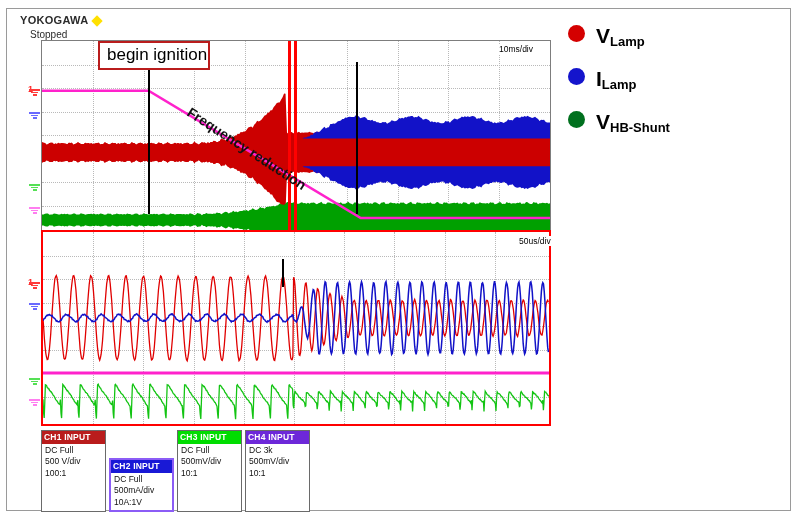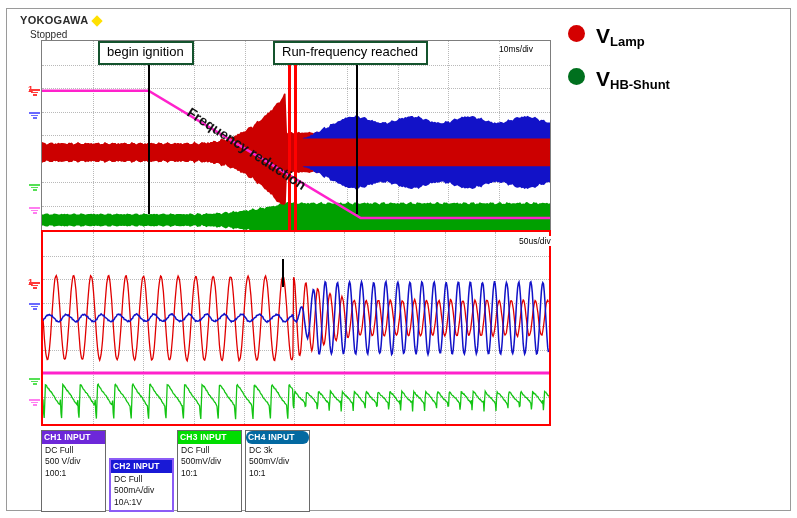--- a/index.html
+++ b/index.html
@@ -26,22 +26,22 @@
   #panel-bottom{left:41px;top:230px;width:510px;height:196px;border:2px solid #ff0000;}
 
   .grid{position:absolute;inset:0;pointer-events:none;}
   .gl-v{position:absolute;top:0;bottom:0;width:0;border-left:1px dotted #b9b9b9;}
   .gl-h{position:absolute;left:0;right:0;height:0;border-top:1px dotted #b9b9b9;}
 
   .wave{position:absolute;left:0;top:0;width:100%;height:100%;}
 
   
   .callout{
-    position:absolute;background:#ffffff;border:2px solid #14532d;
-    font-size:13px;color:#000;padding:2px 8px 3px 7px;white-space:nowrap;
+    position:absolute;background:#ffffff;border:2px solid #b91c1c;
+    font-size:17px;color:#000;padding:2px 1px 3px 7px;white-space:nowrap;
     line-height:1.15;z-index:20;
   }
   .leader{position:absolute;width:0;border-left:2px solid #000;z-index:19;}
   .divlabel{position:absolute;font-size:8.5px;color:#000;z-index:18;background:#fff;padding:0 1px;}
 
   .diag-text{
     position:absolute;font-size:14px;font-weight:bold;color:#111;
     white-space:nowrap;z-index:21;
     transform-origin:0 0;
   }
@@ -193,34 +193,33 @@
     </div>
   <div class="gmark" style="left:29px;top:399px;">
     <i style="background:#ff7ef0"></i>
       <i style="background:#ff7ef0"></i>
       <i style="background:#ff7ef0"></i>
     </div>
 
   <div class="callout" style="left:98px;top:41px;">begin ignition</div>
   <div class="leader" style="left:148px;top:62px;height:152px;"></div>
 
-  <div class="callout" style="left:273px;top:41px;">Run-frequency reached</div>
   <div class="leader" style="left:356px;top:62px;height:152px;"></div>
 
   <div class="diag-text" style="left:193px;top:104px;transform:rotate(33deg);">Frequency reduction</div>
 
   <div class="divlabel" style="left:498px;top:44px;">10ms/div</div>
 
   <div class="leader" style="left:282px;top:259px;height:28px;"></div>
 
   <div class="divlabel" style="left:518px;top:236px;">50us/div</div>
 
   <div id="chrow">
     <div class="chbox">
-      <div class="hd" style="background: #6d28d9;">CH1 INPUT</div>
+      <div class="hd" style="background: #b91c1c;">CH1 INPUT</div>
       <div class="bd">
         <div>DC Full</div>
         <div>500 V/div</div>
         <div>100:1</div>
       </div>
     </div>
     <div class="chbox sel">
       <div class="hd" style="background: rgb(25, 25, 214);">CH2 INPUT</div>
       <div class="bd">
         <div>DC Full</div>
@@ -230,32 +229,36 @@
     </div>
     <div class="chbox">
       <div class="hd" style="background: rgb(0, 221, 0);">CH3 INPUT</div>
       <div class="bd">
         <div>DC Full</div>
         <div>500mV/div</div>
         <div>10:1</div>
       </div>
     </div>
     <div class="chbox">
-      <div class="hd" style="background: #0369a1; border-radius: 6px;">CH4 INPUT</div>
+      <div class="hd" style="background: #6d28d9;">CH4 INPUT</div>
       <div class="bd">
         <div>DC 3k</div>
         <div>500mV/div</div>
         <div>10:1</div>
       </div>
     </div>
   </div>
 
   <div id="legend">
     <div class="lgrow">
       <span class="lgdot" style="background: rgb(212, 0, 0);"></span>
       <span class="lgtxt">V<sub>Lamp</sub></span>
     </div>
     <div class="lgrow">
+      <span class="lgdot" style="background: rgb(20, 20, 204);"></span>
+      <span class="lgtxt">I<sub>Lamp</sub></span>
+    </div>
+    <div class="lgrow">
       <span class="lgdot" style="background: rgb(0, 112, 30);"></span>
       <span class="lgtxt">V<sub>HB-Shunt</sub></span>
     </div>
   </div>
 </div>
 
 </body></html>

